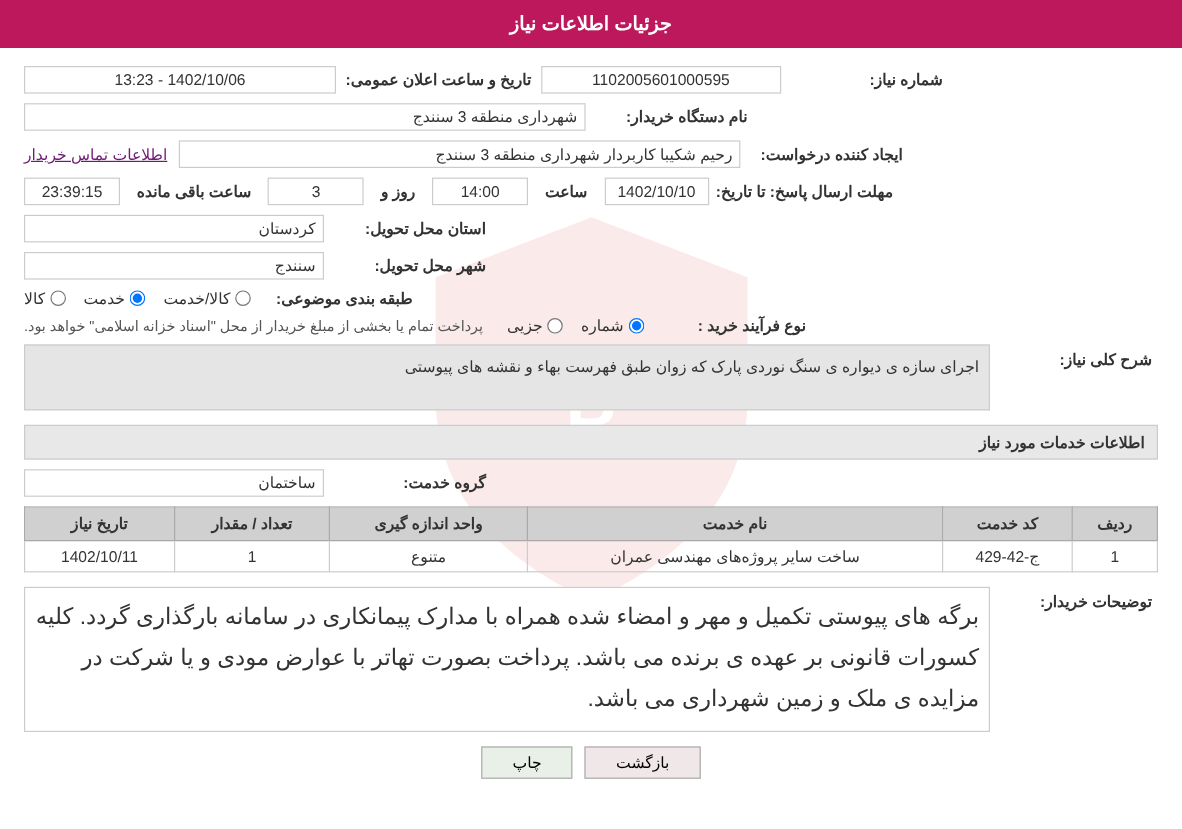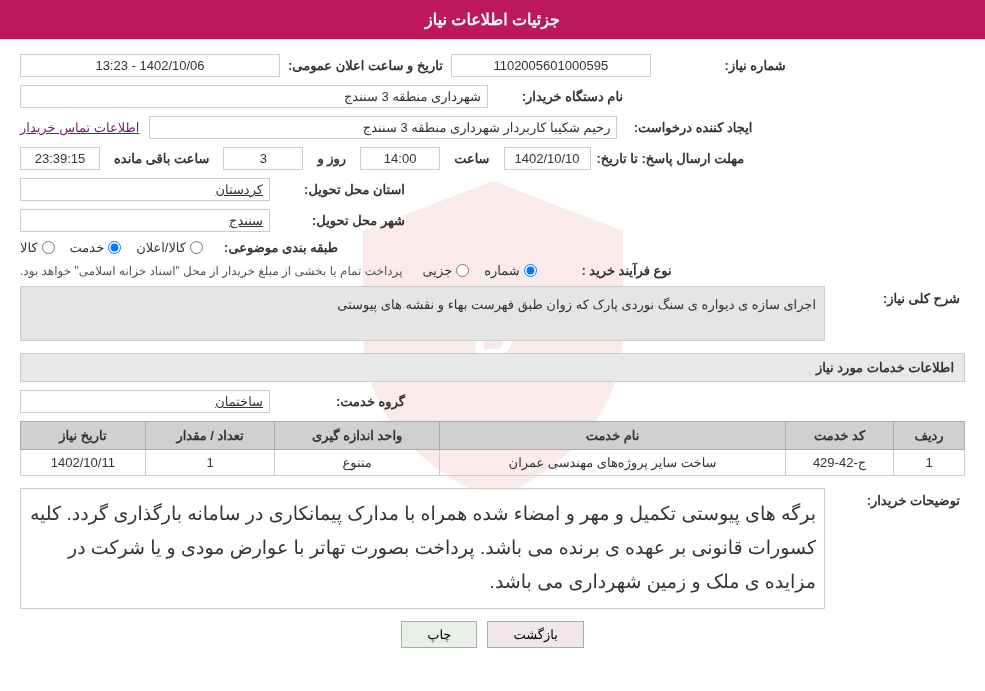--- a/index.html
+++ b/index.html
@@ -47,21 +47,20 @@
       padding: 3px 6px;
       min-height: 22px;
       min-width: 120px;
       text-align: right;
     }
     .field-box-wide {
       width: 468px;
     }
     .field-box-medium {
       width: 250px;
-      text-decoration: underline;
     }
     .field-box-num {
       width: 200px;
       text-align: center;
     }
     .date-range-box {
       border: 1px solid #ccc;
       background: #fff;
       padding: 3px 6px;
       min-height: 22px;
@@ -280,21 +279,21 @@
       <div class="form-row">
         <span class="label">شهر محل تحویل:</span>
         <div class="field-box field-box-medium">سنندج</div>
       </div>
 
       <div class="form-row">
         <span class="label">طبقه بندی موضوعی:</span>
         <div class="radio-group">
           <div class="radio-item">
             <input type="radio" name="tabaqe" style="">
-            <span>کالا/اعلان</span>
+            <span>کالا/خدمت</span>
           </div>
           <div class="radio-item">
             <input type="radio" name="tabaqe" checked="" style="">
             <span>خدمت</span>
           </div>
           <div class="radio-item">
             <input type="radio" name="tabaqe" style="">
             <span>کالا</span>
           </div>
         </div>

